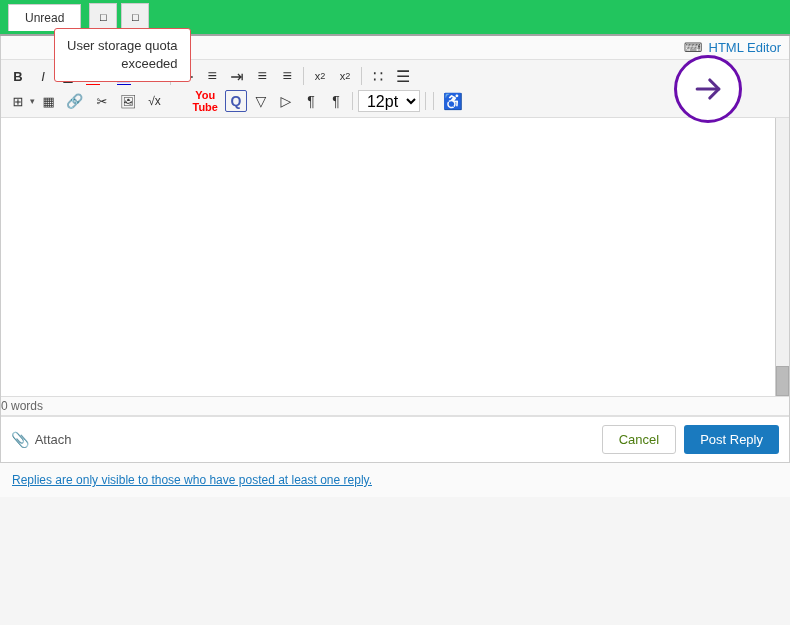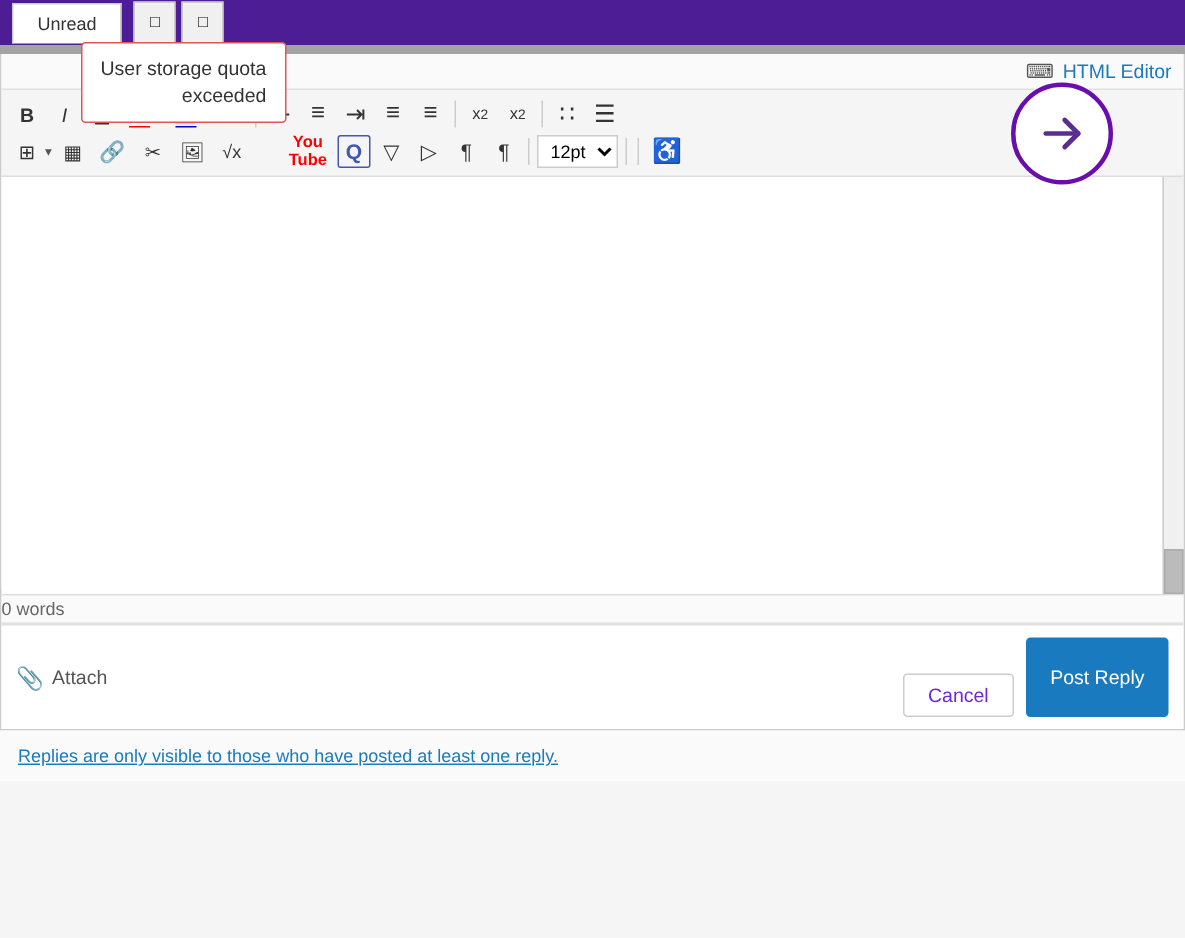--- a/index.html
+++ b/index.html
@@ -8,22 +8,22 @@
       font-size: 13px;
       background: #f5f5f5;
       width: 790px;
       height: 625px;
       overflow: hidden;
       position: relative;
     }
 
     
     .top-bar {
-      background: #4c1d95;
-      border-bottom: 6px solid #a3a3a3;
+      background: #22c55e;
+      border-bottom: 2px solid #a3a3a3;
       height: 36px;
       display: flex;
       align-items: center;
       padding: 0 8px;
       position: relative;
       text-align: right;
     }
     .top-bar-tab {
       background: white;
       border: 1px solid #ccc;
@@ -150,21 +150,21 @@
     .tb-btn.underline { text-decoration: underline; }
     .tb-separator {
       width: 1px;
       height: 18px;
       background: #ccc;
       margin: 0 2px;
     }
     .tb-select {
       border: 1px solid #ccc;
       background: white;
-      font-size: 12px;
+      font-size: 16px;
       padding: 1px 4px;
       height: 22px;
       cursor: pointer;
     }
     .tb-color-btn {
       display: flex;
       flex-direction: column;
       align-items: center;
     }
     .tb-color-bar {
@@ -247,24 +247,23 @@
     }
     .right-buttons {
       display: flex;
       gap: 8px;
     }
     .cancel-btn {
       background: white;
       border: 1px solid #ccc;
       padding: 6px 16px;
       font-size: 13px;
-      color: #6d28d9;
+      color: #4d7c0f;
       cursor: pointer;
       border-radius: 3px;
-      margin-top: 24px;
     }
     .post-reply-btn {
       background: #1a7abf;
       border: none;
       padding: 6px 16px;
       font-size: 13px;
       color: white;
       cursor: pointer;
       border-radius: 3px;
       font-weight: 500;

